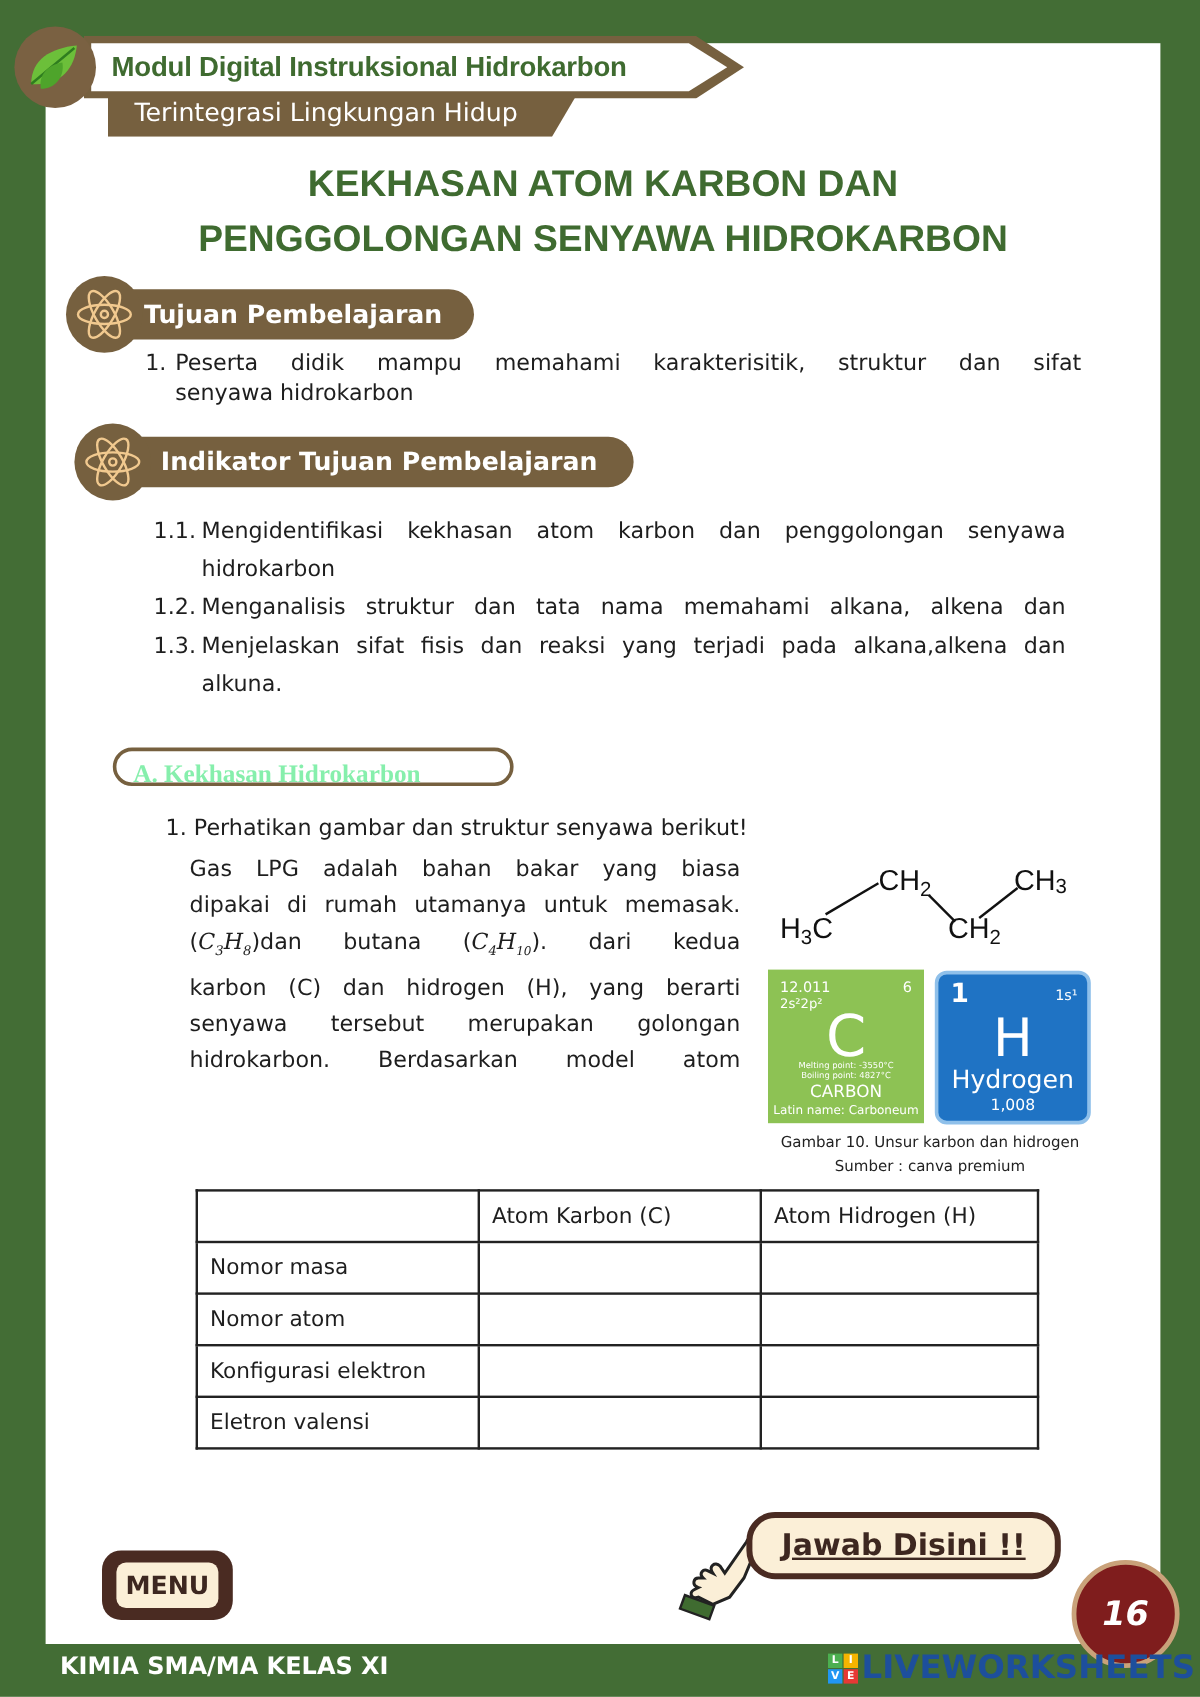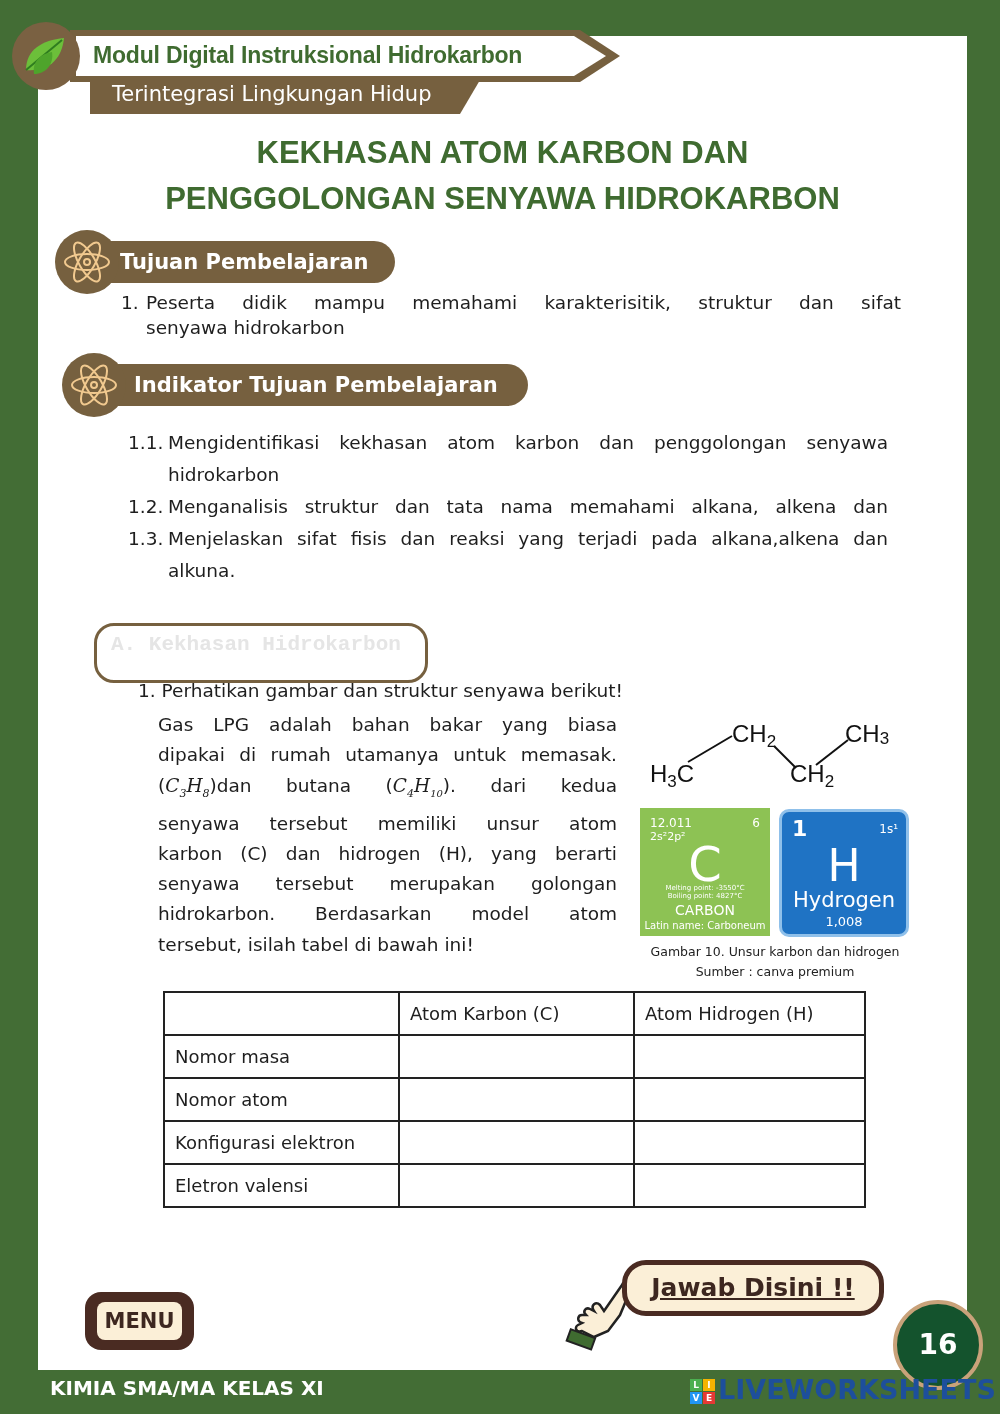--- a/index.html
+++ b/index.html
@@ -16,40 +16,40 @@
 
   .main-title { position:absolute; left:38px; width:929px; text-align:center; font-family:"Liberation Sans", sans-serif; font-weight:bold; font-size:31px; color:#3f6b30; line-height:46px; top:130px; }
 
   
   .pill { position:absolute; height:42px; background:#76603f; border-radius:22px; color:#fff; font-family:"DejaVu Sans", sans-serif; font-weight:bold; font-size:21px; line-height:42px; white-space:nowrap; }
   .atom-circle { position:absolute; width:64px; height:64px; border-radius:50%; background:#76603f; }
 
   .txt { font-family:"DejaVu Sans", sans-serif; font-size:18.5px; color:#1e1e1e; }
   .just { text-align:justify; text-align-last:justify; }
 
-  .section-a { position:absolute; left:94px; top:623px; width:334px; height:60px; border:3px solid #76603f; border-radius:20px; box-sizing:border-box; color:#e5e5e5; font-weight:bold; font-size:21px; line-height:38px; padding-left:14px; font-family:Liberation Mono, monospace; white-space:nowrap; }
+  .section-a { position:absolute; left:94px; top:623px; width:334px; height:32px; border:3px solid #76603f; border-radius:20px; box-sizing:border-box; color:#86efac; font-weight:bold; font-size:21px; line-height:38px; padding-left:14px; font-family:Liberation Serif, serif; white-space:nowrap; }
 
   table.answer { position:absolute; left:163px; top:991px; width:703px; border-collapse:collapse; font-family:"DejaVu Sans", sans-serif; font-size:18px; color:#1e1e1e; }
   table.answer td { border:2px solid #222; height:41px; padding:0 10px; }
   table.answer td.c0 { width:213px; }
   table.answer td.c1 { width:213px; }
   table.answer td.blank { padding:0; }
   table.answer td.blank input { width:100%; height:41px; border:none; outline:none; background:transparent; box-sizing:border-box; font-size:17px; padding:0 8px; }
 
   .elem-c { position:absolute; left:640px; top:808px; width:130px; height:128px; background:#8dc254; color:#fff; font-family:"DejaVu Sans", sans-serif; }
   .elem-h { position:absolute; left:779px; top:809px; width:130px; height:128px; background:#1f73c4; border-radius:10px; border:3px solid #8fc0ea; box-sizing:border-box; color:#fff; font-family:"DejaVu Sans", sans-serif; }
 
   .caption { position:absolute; left:630px; width:290px; text-align:center; font-size:12.5px; color:#222; font-family:"DejaVu Sans", sans-serif; }
 
   .menu-btn { position:absolute; left:85px; top:1292px; width:109px; height:58px; background:#4a2b22; border-radius:16px; }
   .menu-inner { position:absolute; left:12px; top:10px; width:85px; height:38px; background:#fbefd7; border-radius:8px; font-family:"DejaVu Sans", sans-serif; font-weight:bold; font-size:21px; color:#3d2720; text-align:center; line-height:38px; }
 
   .jawab { position:absolute; left:622px; top:1260px; width:262px; height:56px; background:#fbefd7; border:5px solid #4a2b22; border-radius:24px; box-sizing:border-box; font-family:"DejaVu Sans", sans-serif; font-weight:bold; font-size:25px; color:#3d2720; text-align:center; line-height:46px; text-decoration:underline; }
 
-  .page-num { position:absolute; left:893px; top:1300px; width:90px; height:90px; border-radius:50%; background:#14532d; border:4px solid #c9a27a; box-sizing:border-box; color:#fff; font-family:"DejaVu Sans", sans-serif; font-weight:bold; font-size:28px; text-align:center; line-height:82px; }
+  .page-num { position:absolute; left:893px; top:1300px; width:90px; height:90px; border-radius:50%; background:#7f1d1d; border:4px solid #c9a27a; box-sizing:border-box; color:#fff; font-family:"DejaVu Sans", sans-serif; font-weight:bold; font-size:28px; text-align:center; line-height:82px;font-style:italic; }
 
   .footer-left { position:absolute; left:50px; top:1376px; font-family:"DejaVu Sans", sans-serif; font-weight:bold; font-size:20px; color:#ffffff; white-space:nowrap; }
   .lw { position:absolute; left:690px; top:1374px; height:32px; font-family:"DejaVu Sans", sans-serif; font-weight:bold; font-size:27px; color:#1d4f9c; white-space:nowrap; line-height:32px; }
   .lw-grid { display:inline-block; width:26px; height:26px; vertical-align:middle; position:relative; margin-right:2px; }
   .lw-grid span { position:absolute; width:12px; height:12px; font-size:9px; color:#fff; text-align:center; line-height:12px; }
 </style>
 </head>
 <body>
 
 <div class="panel"></div>
@@ -141,25 +141,23 @@
 <div class="abs txt" style="left:158px; top:710px; width:459px; line-height:30.3px;">
   <div class="just">Gas LPG adalah bahan bakar yang biasa</div>
   <div class="just">dipakai di rumah utamanya untuk memasak.</div>
   <div style="display:flex; justify-content:space-between;">
     <span>(<i style="font-family:'DejaVu Serif',serif;"><span>C</span><sub style="font-size:11px;">3</sub><span>H</span><sub style="font-size:11px;">8</sub></i>)<span>dan</span></span>
     <span>butana</span>
     <span>(<i style="font-family:'DejaVu Serif',serif;"><span>C</span><sub style="font-size:11px;">4</sub><span>H</span><sub style="font-size:10px;font-style:italic;">10</sub></i>).</span>
     <span>dari</span>
     <span>kedua</span>
   </div>
-  <div class="just">senyawa tersebut memiliki unsur atom</div>
   <div class="just">karbon (C) dan hidrogen (H), yang berarti</div>
   <div class="just">senyawa tersebut merupakan golongan</div>
   <div class="just">hidrokarbon. Berdasarkan model atom</div>
-  <div>tersebut, isilah tabel di bawah ini!</div>
 </div>
 
 <svg class="abs" style="left:640px; top:710px;" width="260" height="85" viewBox="0 0 260 85">
   <line x1="48" y1="52" x2="92" y2="26" stroke="#111" stroke-width="2"></line>
   <line x1="134" y1="36" x2="156" y2="58" stroke="#111" stroke-width="2"></line>
   <line x1="176" y1="55" x2="208" y2="30" stroke="#111" stroke-width="2"></line>
   <text x="10" y="72" font-family="Liberation Sans, sans-serif" font-size="24" fill="#111">H<tspan font-size="17" dy="5">3</tspan><tspan dy="-5">C</tspan></text>
   <text x="92" y="32" font-family="Liberation Sans, sans-serif" font-size="24" fill="#111">CH<tspan font-size="17" dy="5">2</tspan></text>
   <text x="150" y="72" font-family="Liberation Sans, sans-serif" font-size="24" fill="#111">CH<tspan font-size="17" dy="5">2</tspan></text>
   <text x="205" y="32" font-family="Liberation Sans, sans-serif" font-size="24" fill="#111">CH<tspan font-size="17" dy="2">3</tspan></text>

